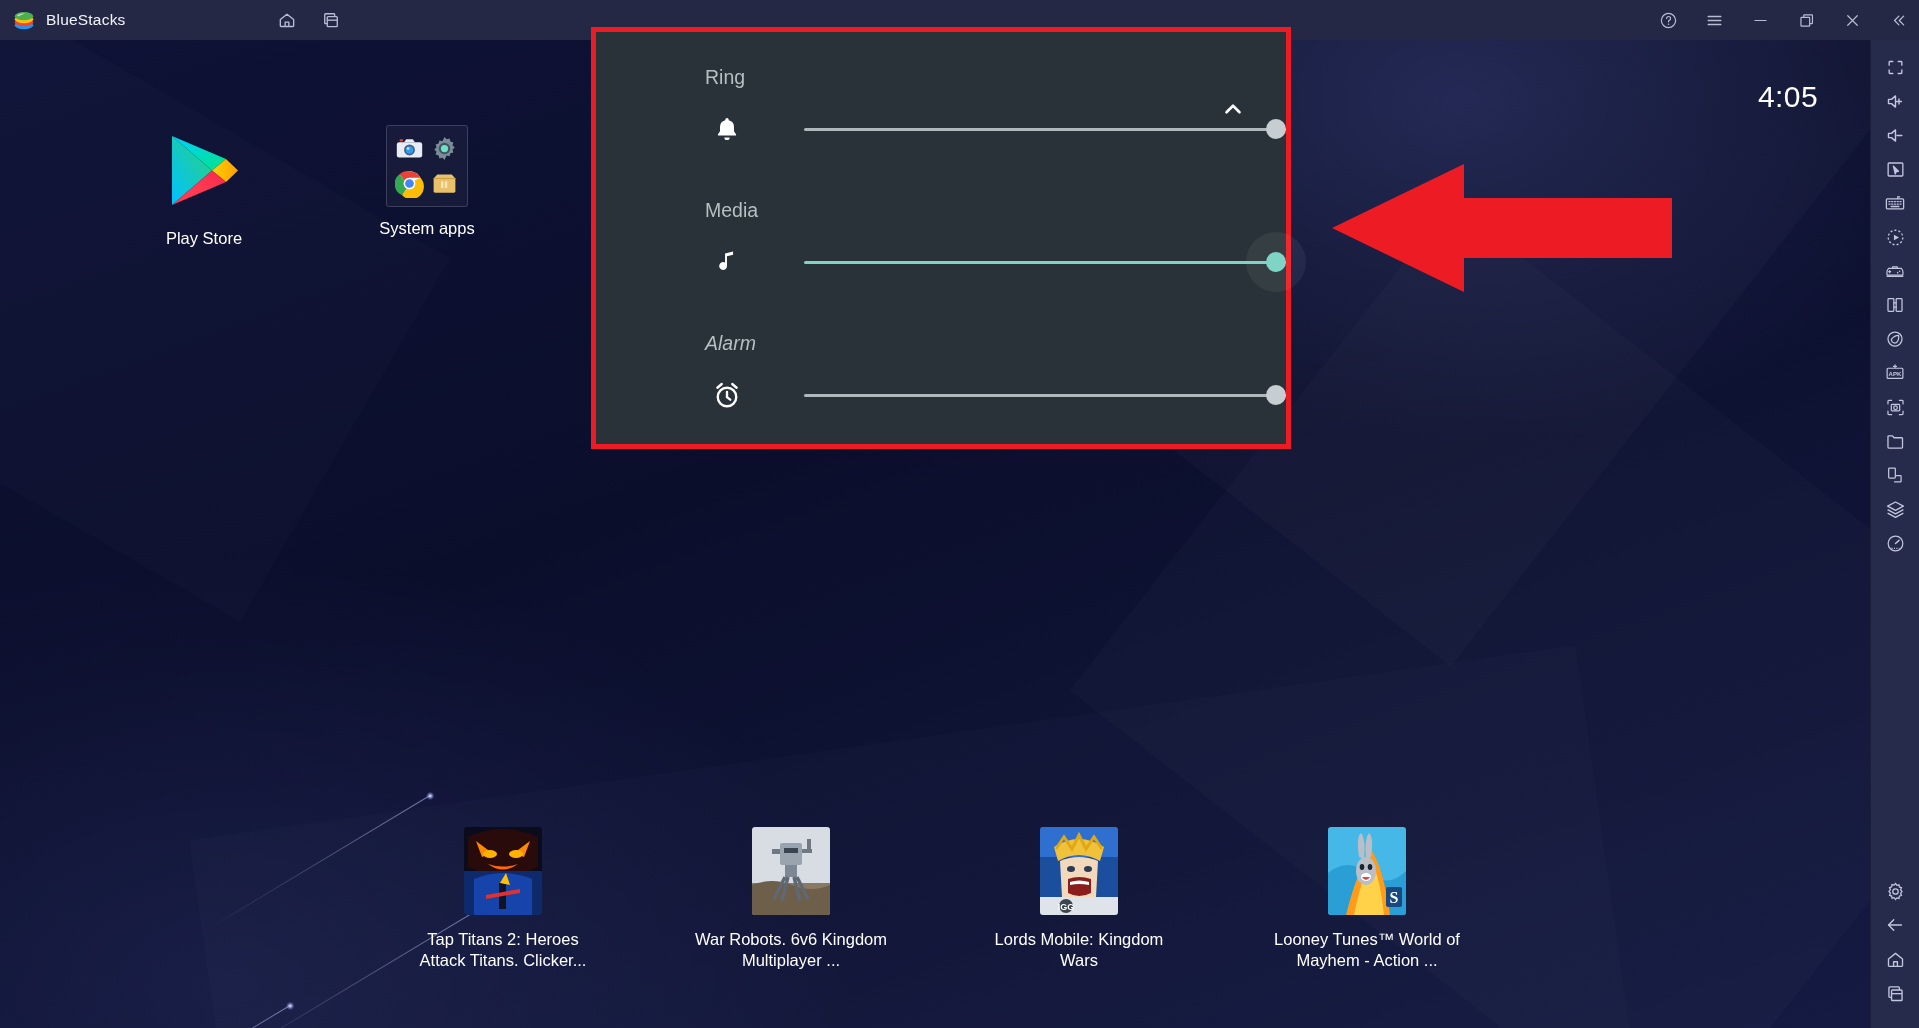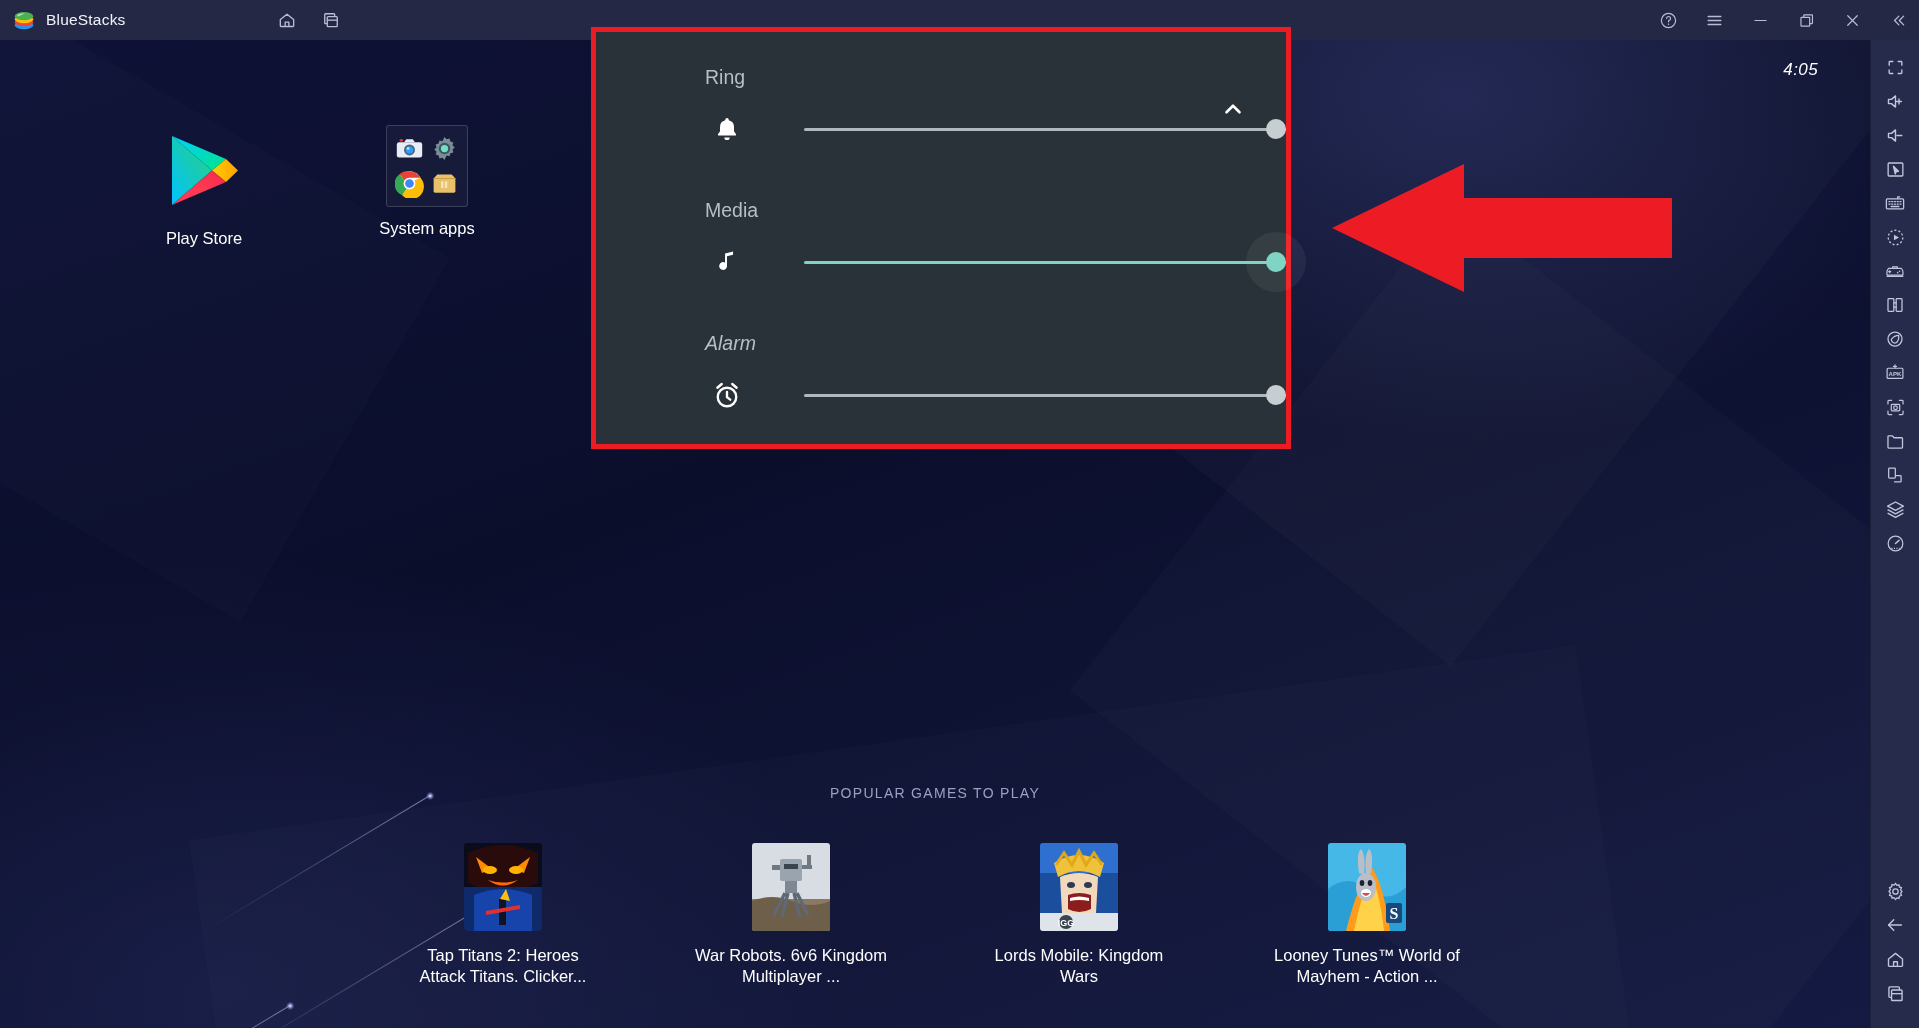--- a/index.html
+++ b/index.html
@@ -42,21 +42,21 @@
        background:rgba(255,255,255,.016); }
   .star{ position:absolute; height:1px; background:linear-gradient(90deg, rgba(255,255,255,0), rgba(190,200,255,.55));
          transform-origin:right center; }
   .star::after{ content:""; position:absolute; right:-4px; top:-3.5px; width:8px; height:8px; border-radius:50%;
          background:radial-gradient(circle,#e9edff 0%,rgba(160,175,255,.45) 42%,rgba(130,145,230,0) 75%); }
   .s1{ width:260px; left:170px; top:755px; transform:rotate(-31deg); }
   .s2{ width:300px; left:190px; top:862px; transform:rotate(-31deg); }
   .s3{ width:170px; left:120px; top:965px; transform:rotate(-31deg); }
 
   
-  .clock{ position:absolute; right:52px; top:20px; color:#ffffff; font-size:17px; letter-spacing:.4px;font-style:italic; }
+  .clock{ position:absolute; right:52px; top:40px; color:#ffffff; font-size:30px; letter-spacing:.4px; }
 
   
   .appicon{ position:absolute; width:160px; text-align:center; }
   .appicon .label{ color:#ffffff; font-size:16.5px; margin-top:12px; white-space:nowrap; }
   .ai-play{ left:124px; top:85px; }
   .ai-sys{ left:347px; top:85px; }
   .play-glyph{ width:92px; height:92px; margin:0 auto; position:relative; }
 
   .folder{
     width:82px; height:82px; margin:0 auto; border:1px solid rgba(255,255,255,.16);
@@ -253,21 +253,20 @@
             <path d="M4 10.5h24" stroke="#c9a049" stroke-width="1.2"></path>
             <rect x="12.2" y="13.4" width="2.6" height="7.6" rx=".7" fill="#f7e6bd"></rect>
             <rect x="16.4" y="13.4" width="2.6" height="7.6" rx=".7" fill="#f7e6bd"></rect>
           </svg>
         </div>
       </div>
       <div class="label">System apps</div>
     </div>
 
     <div class="games-wrap">
-      <div class="games-head">POPULAR GAMES TO PLAY</div>
       <div class="games-row">
 
         <div class="game">
           <div class="game-art">
             <svg width="78" height="88" viewBox="0 0 78 88" preserveAspectRatio="none">
               <rect width="78" height="88" fill="#0a0c1c"></rect>
               <path d="M4 10 Q39 -6 74 10 L74 40 Q39 56 4 40 Z" fill="#2a0b0b"></path>
               <path d="M12 14 L28 26 L18 30 Z" fill="#ff8a00"></path>
               <path d="M66 14 L50 26 L60 30 Z" fill="#ff8a00"></path>
               <ellipse cx="26" cy="27" rx="7" ry="4" fill="#ffb300"></ellipse>

